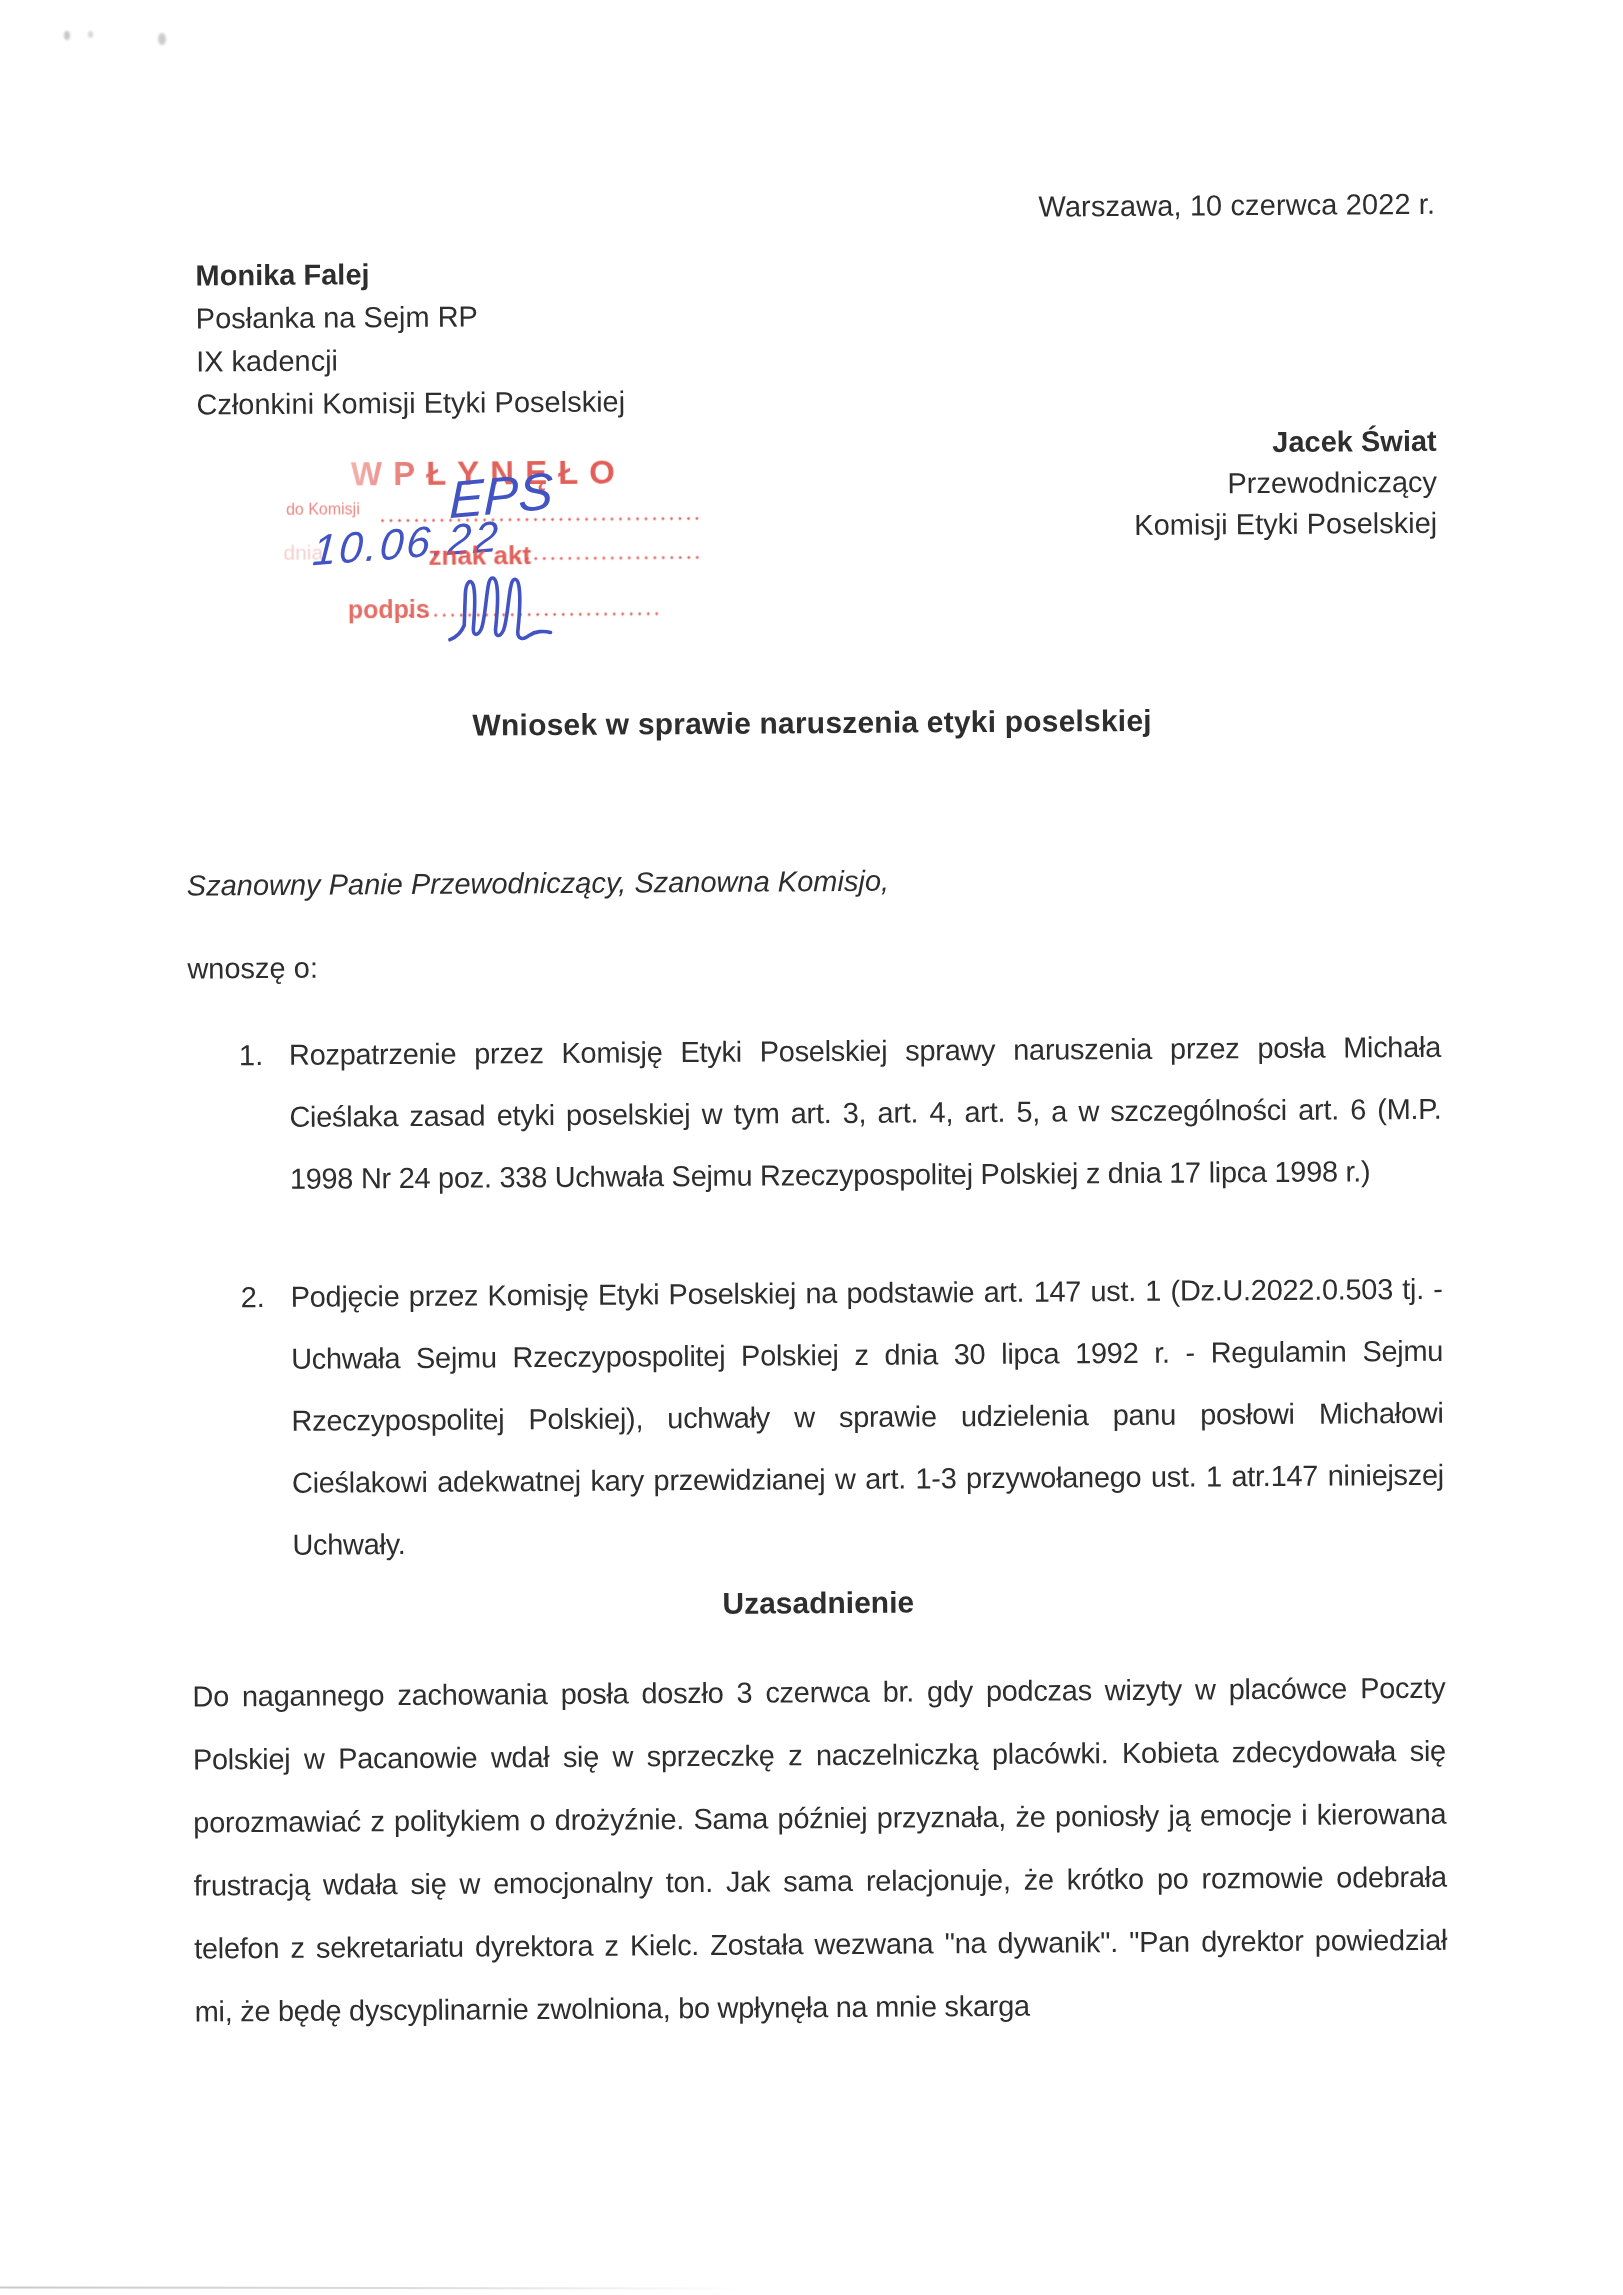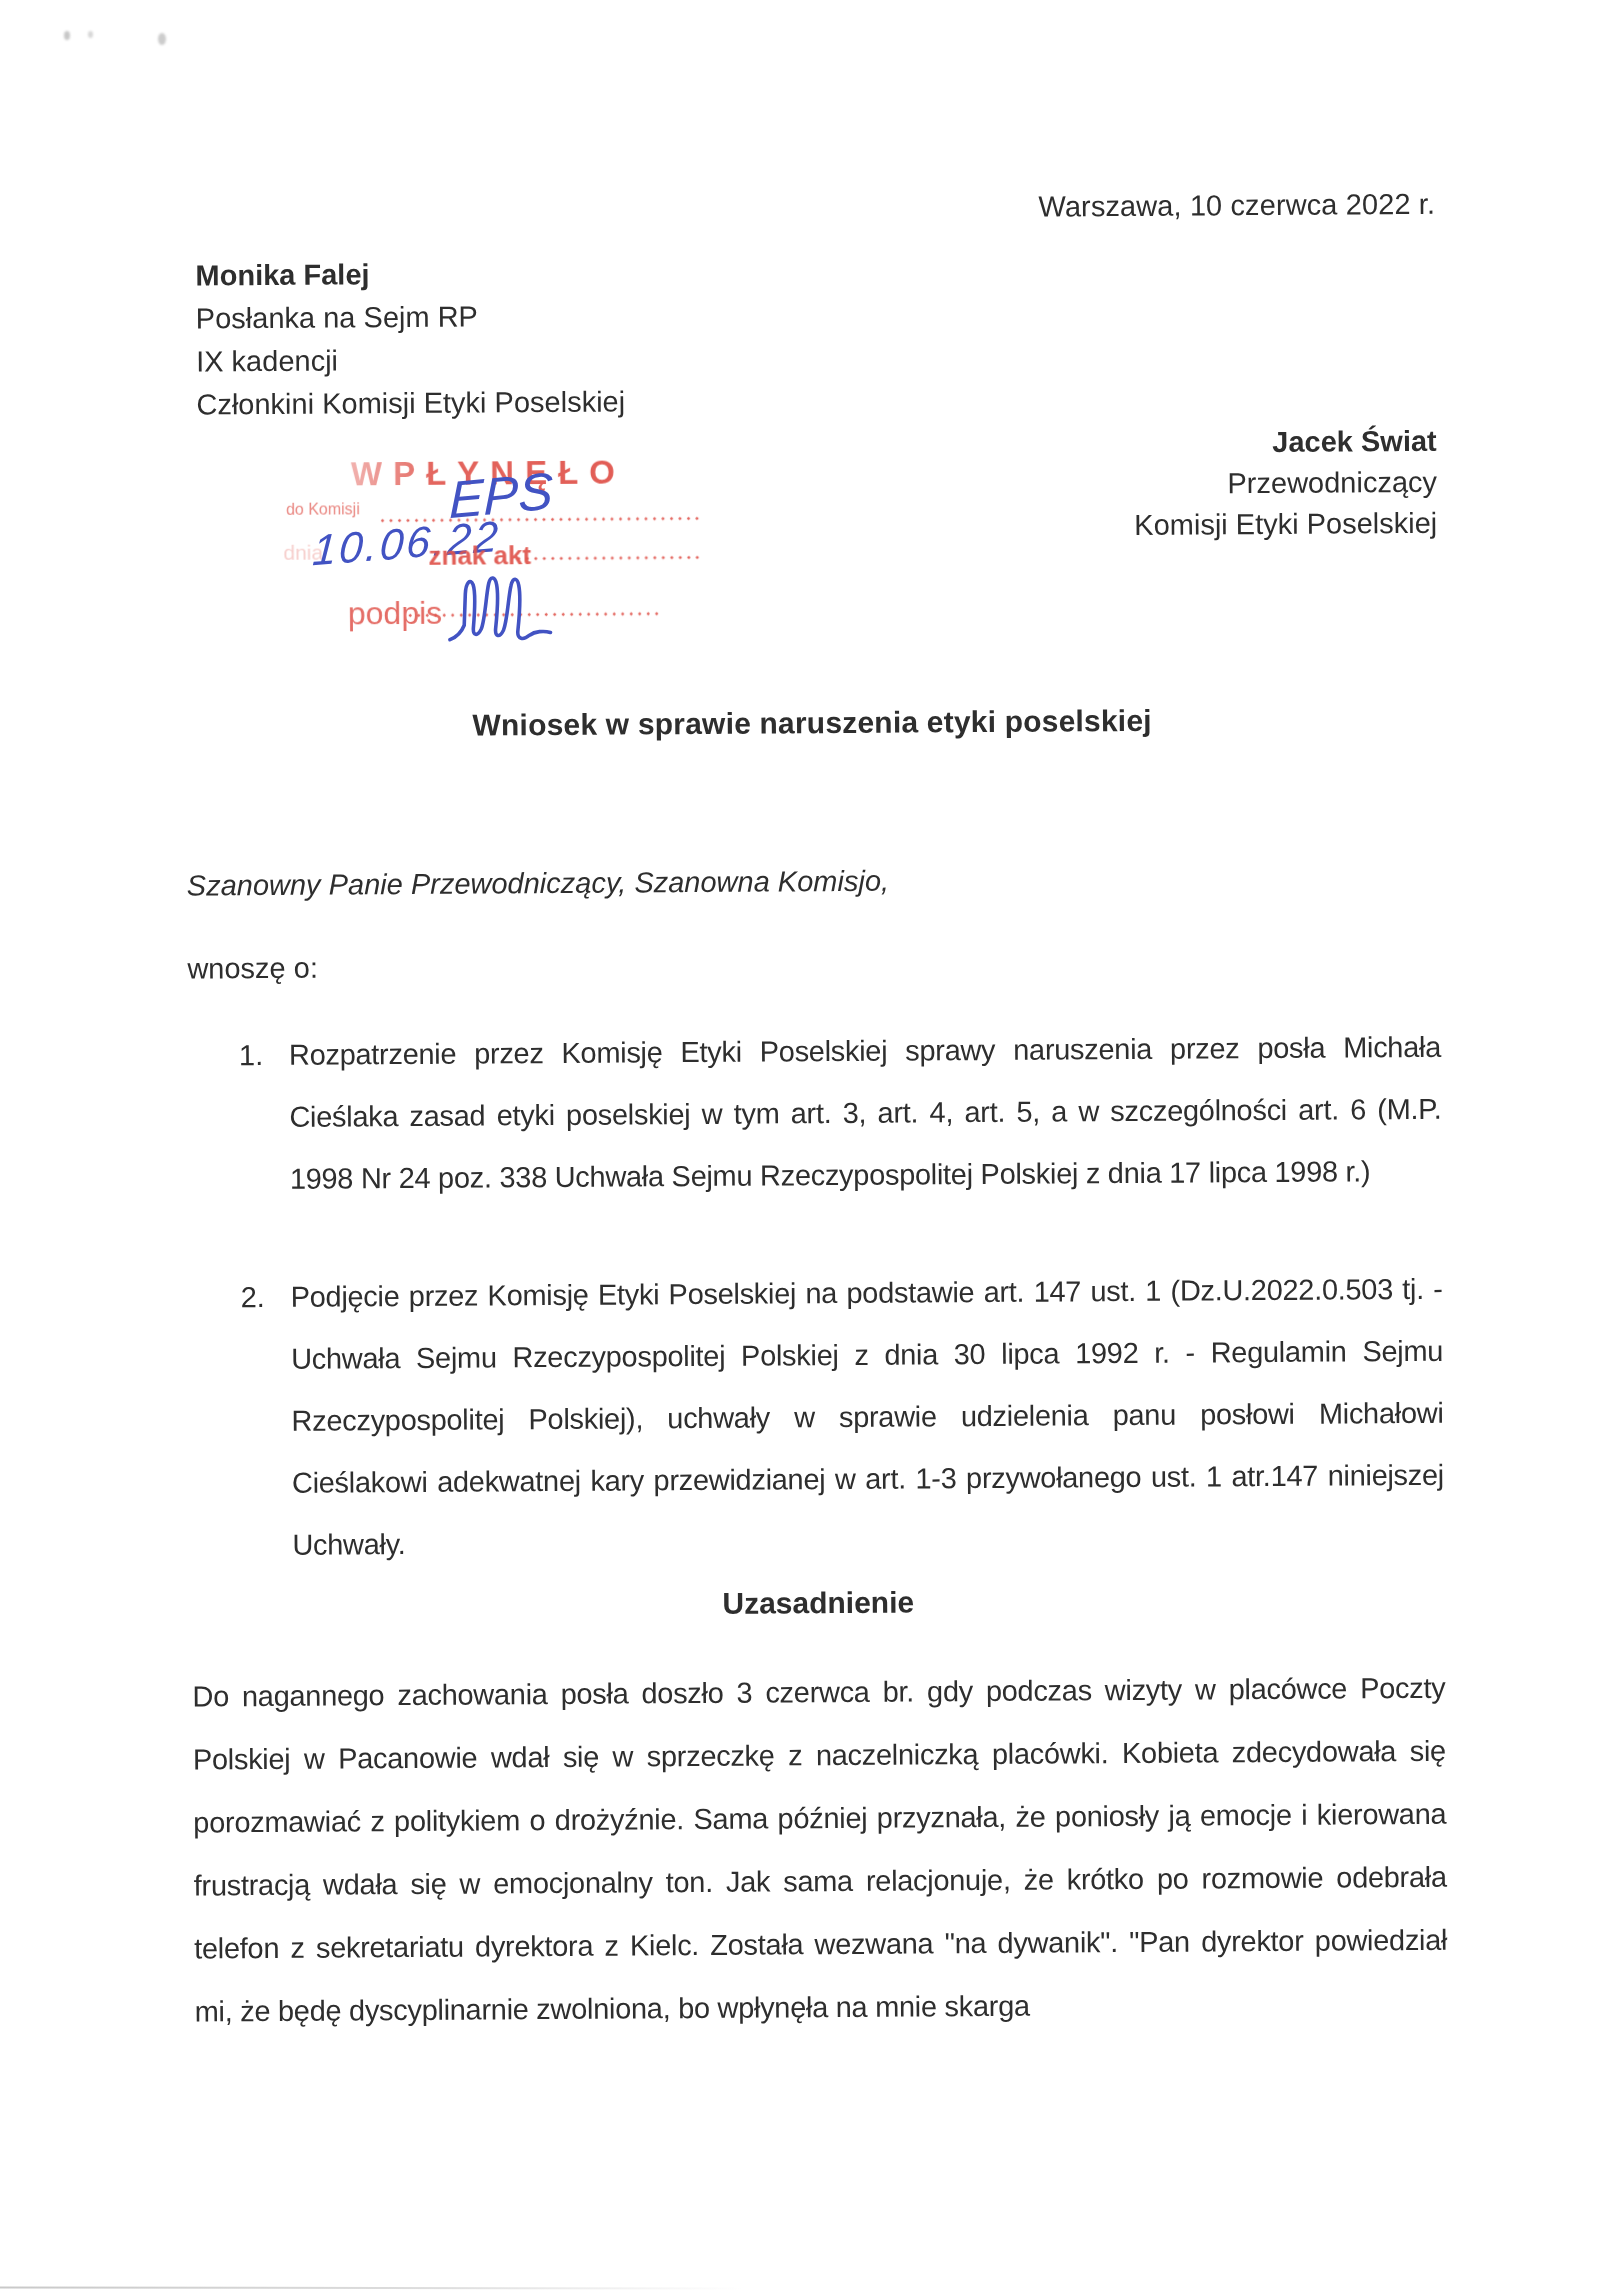--- a/index.html
+++ b/index.html
@@ -46,21 +46,21 @@
     -webkit-background-clip:text;background-clip:text;color:transparent;
     filter:blur(0.3px);
   }
   .stamp-label{
     position:absolute;color:var(--stamp-red);
     filter:blur(0.3px);white-space:nowrap;
   }
   .s-komisji{left:7.9px;top:45px;font-size:16px;opacity:.7;}
   .s-dnia{left:5px;top:85px;font-size:21px;opacity:.28;}
   .s-znak{left:150px;top:86px;font-size:26px;font-weight:600;opacity:.92;}
-  .s-podpis{left:69px;top:140px;font-size:32px;font-weight:400;opacity:.85;text-align:center;}
+  .s-podpis{left:69px;top:140px;font-size:25px;font-weight:700;opacity:.85;text-align:center;}
   .dots{
     position:absolute;height:6.5px;opacity:.88;
     background-image:radial-gradient(circle 2.2px at 3.3px 3.3px,var(--stamp-red) 62%,rgba(0,0,0,0) 66%);
     background-size:8.5px 6.5px;background-repeat:repeat-x;
     filter:blur(0.3px);
   }
   .dots1{left:101px;top:62px;width:321px;}
   .dots2{left:237px;top:101px;width:185px;}
   .dots3{left:128px;top:157px;width:253px;}
   .hand{

